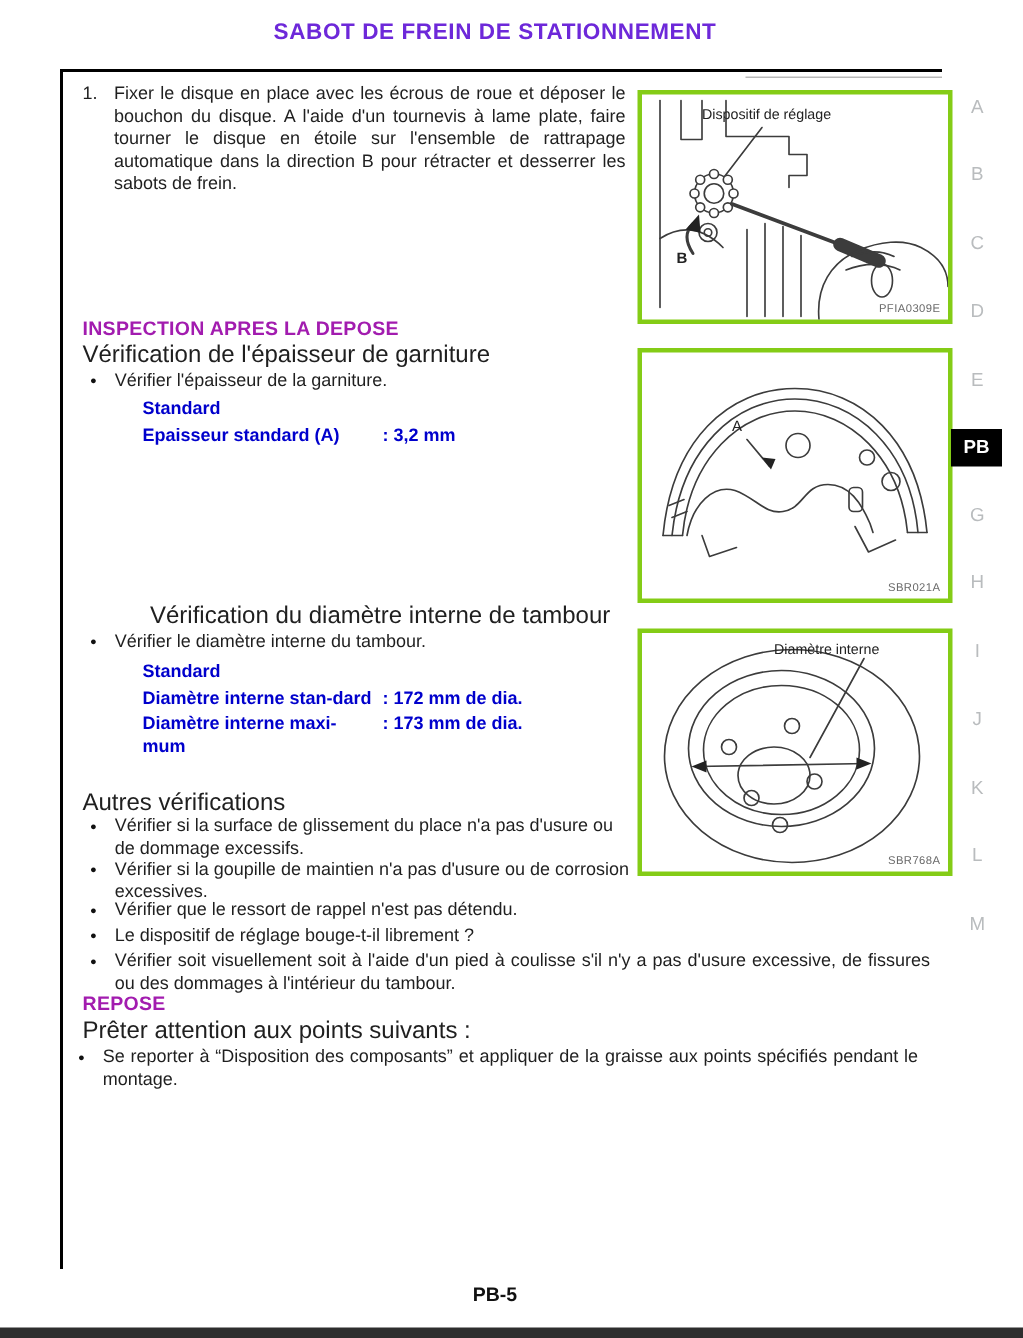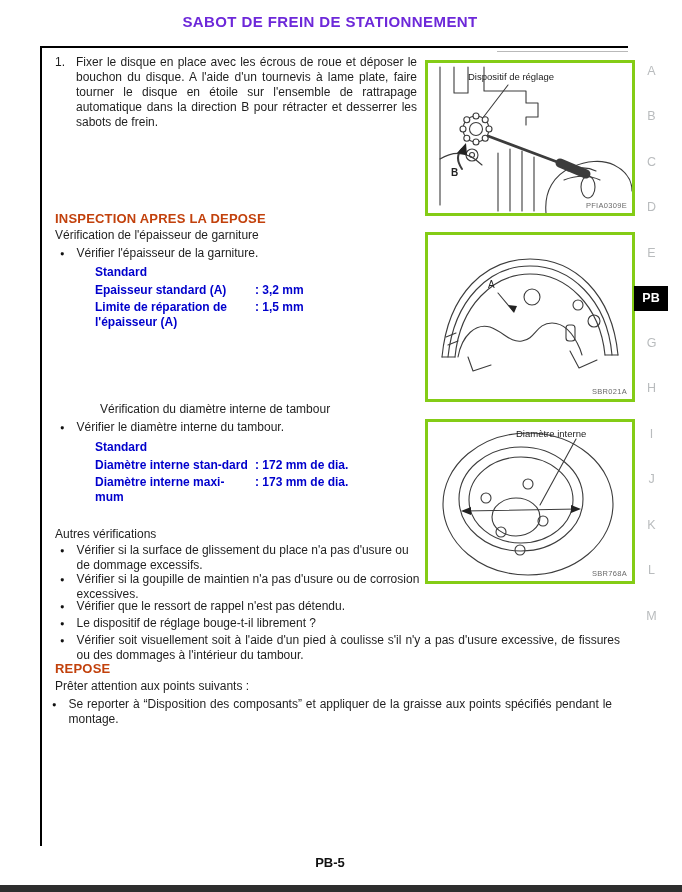--- a/index.html
+++ b/index.html
@@ -13,22 +13,22 @@
     left:0;top:13px;width:660px;text-align:center;
     font-size:15px;font-weight:bold;letter-spacing:.4px;color:#6d28d9;
   }
   .rule-top{left:40px;top:46px;width:588px;height:2px;background:#000;}
   .rule-top-gray{left:497px;top:51px;width:131px;height:1px;background:#b9b9b9;}
   .vline-left{left:40px;top:46px;width:2px;height:800px;background:#000;}
   .bottom-bar{left:0;bottom:0;width:682px;height:7px;background:#2e2e2e;}
   .page-number{left:0;top:855px;width:660px;text-align:center;font-size:13px;font-weight:bold;color:#111;}
   
   .body-txt{font-size:12px;line-height:15px;color:#1f1f1f;}
-  .heading{font-size:13px;font-weight:bold;color:#c2410c;letter-spacing:.2px;}
-  .subhead{font-size:12px;color:#1f1f1f;}
+  .heading{font-size:13px;font-weight:bold;color:#a21caf;letter-spacing:.2px;}
+  .subhead{font-size:16px;color:#1f1f1f;}
   .step{display:flex;}
   .step .num{width:21px;flex:none;}
   .step .txt{flex:1;text-align:justify;}
   .bullet{display:flex;font-size:12px;line-height:15px;color:#1f1f1f;}
   .bullet::before{content:"●";font-size:7.5px;line-height:15px;margin-right:12px;flex:none;color:#111;}
   .bullet .txt{flex:1;}
   .just .txt{text-align:justify;}
   
   .spec{color:#0000cc;font-weight:bold;font-size:12px;line-height:15px;}
   .spec .spec-head{margin-bottom:3px;}
@@ -103,24 +103,20 @@
   <div class="abs subhead" style="left:55px;top:228px;">Vérification de l'épaisseur de garniture</div>
   <div class="abs bullet" style="left:60px;top:246px;width:350px;">
     <span class="txt">Vérifier l'épaisseur de la garniture.</span>
   </div>
   <div class="abs spec" style="left:95px;top:265px;width:310px;">
     <div class="spec-head">Standard</div>
     <div class="row">
       <span class="lbl">Epaisseur standard (A)</span>
       <span class="val">: 3,2 mm</span>
     </div>
-    <div class="row">
-      <span class="lbl">Limite de réparation de l'épaisseur (A)</span>
-      <span class="val">: 1,5 mm</span>
-    </div>
   </div>
 
   <div class="abs fig" style="left:425px;top:232px;width:204px;height:164px;">
     <svg width="204" height="164" viewBox="0 0 204 164">
       <g stroke="#3c3c3c" stroke-width="1.1" fill="none" stroke-linecap="round" stroke-linejoin="round">
         <path d="M14,122 C20,58 58,24 102,24 C146,24 184,58 190,120"></path>
         <path d="M20,122 C26,64 62,31 102,31 C142,31 179,64 184,120"></path>
         <path d="M27,122 C32,70 66,39 102,39 C138,39 172,70 177,120"></path>
         <path d="M14,122 L27,122 M190,120 L177,120"></path>
         <path d="M30,122 C34,100 48,88 62,92 C76,97 82,108 94,106 C108,104 108,88 124,88 C138,88 146,100 152,114 L154,120"></path>

